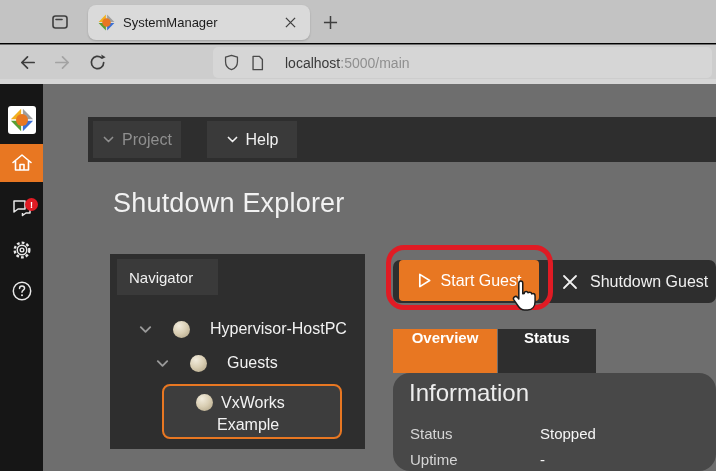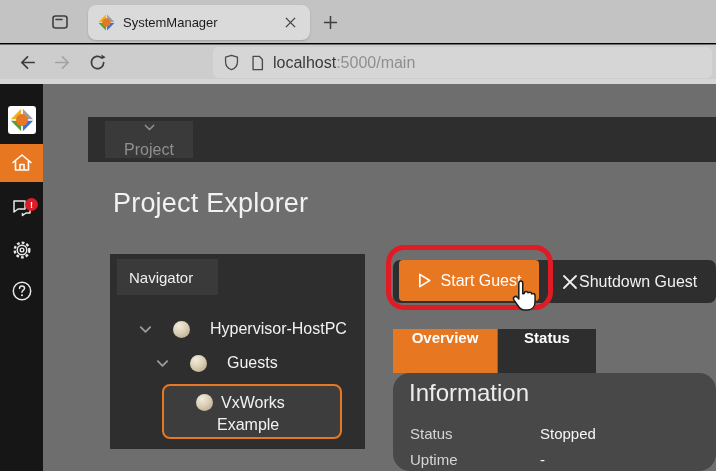--- a/index.html
+++ b/index.html
@@ -15,21 +15,21 @@
   .fxview-btn { left:47px; top:9px; width:26px; height:26px; border-radius:4px; display:flex; align-items:center; justify-content:center; }
   .browser-tab { left:88px; top:5px; width:222px; height:35px; background:#dadada; border-radius:8px; display:flex; align-items:center; padding:0 10px; box-shadow:0 1px 2px rgba(0,0,0,.18); }
   .tab-title { font-size:13px; color:#1c1c1c; margin-left:8px; flex:1; white-space:nowrap; overflow:hidden; }
   .tab-close { width:20px; height:20px; display:flex; align-items:center; justify-content:center; border-radius:3px; }
   .newtab-btn { left:317px; top:9px; width:26px; height:26px; display:flex; align-items:center; justify-content:center; border-radius:4px; }
 
   .toolbar { left:0; top:45px; width:716px; height:34px; background:#cdcdcd; }
   .toolbar-strip { left:0; top:79px; width:716px; height:5px; background:#d6d6d6; }
   .nav-btn { top:49px; width:26px; height:26px; display:flex; align-items:center; justify-content:center; border-radius:4px; }
   .url-field { left:213px; top:47px; width:499px; height:31px; background:#d6d6d6; border-radius:5px; display:flex; align-items:center; padding:0 10px; }
-  .url-text { font-size:16px; margin-left:8px; white-space:nowrap; }
+  .url-text { font-size:14px; margin-left:20px; white-space:nowrap; }
   .url-host { color:#3a3a3a; }
   .url-path { color:#8f8f8f; }
 
   
   .sidebar { left:0; top:84px; width:43px; height:387px; background:#161616; }
   .sidebar-logo { left:8px; top:22px; width:28px; height:28px; background:#fff; border-radius:3px; display:flex; align-items:center; justify-content:center; }
   .side-item { left:0; width:43px; height:38px; display:flex; align-items:center; justify-content:center; }
   .side-item.active { background:#e87722; }
   .notif-badge { left:25px; top:114px; width:13px; height:13px; border-radius:50%; background:#e01b24; color:#fff; font-size:9px; font-weight:bold; display:flex; align-items:center; justify-content:center; }
 
@@ -43,21 +43,21 @@
 
   .navigator { left:110px; top:254px; width:255px; height:195px; background:#2e2e2e; }
   .nav-header { left:7px; top:5px; width:101px; height:36px; background:#3a3a3a; display:flex; align-items:center; padding-left:12px; font-size:15px; color:#f0f0f0; }
   .tree-row { height:24px; display:flex; align-items:center; gap:20px; color:#f2f2f2; font-size:16px; }
   .sphere { width:17px; height:17px; border-radius:50%; flex:none;
     background:radial-gradient(circle at 35% 28%, #f2ecdd 0%, #d9ceb3 48%, #ac9f81 100%); }
   .tree-selected { left:52px; top:130px; width:180px; height:55px; background:#3d3d3d; border:2px solid #e87722; border-radius:8px; }
 
   .action-bar { left:393px; top:260px; width:323px; height:43px; background:#2e2e2e;border-radius:7px; }
   .start-btn { left:6px; top:0; width:140px; height:41px; background:#e87722; border:none; border-radius:4px; display:flex; align-items:center; justify-content:center; gap:9px; color:#fff; font-size:16px; }
-  .shutdown-btn { left:158px; top:0; width:165px; height:43px; background:transparent; border:none; display:flex; align-items:center; gap:1px; color:#f0f0f0; font-size:16px; }
+  .shutdown-btn { left:158px; top:0; width:165px; height:43px; background:transparent; border:none; display:flex; align-items:center; gap:12px; color:#f0f0f0; font-size:16px; }
 
   .annotation { left:386px; top:245px; width:167px; height:65px; border:5px solid #e01b24; border-radius:18px; z-index:40; pointer-events:none; }
 
   .vm-tab { top:329px; height:44px; display:flex; justify-content:center; font-size:15px; font-weight:bold; color:#fff; }
   .vm-tab.active { left:393px; width:104px; background:#e87722; }
   .vm-tab.inactive { left:498px; width:98px; background:#2e2e2e; }
 
   .tab-panel { left:393px; top:373px; width:323px; height:98px; background:#484848;border-radius:17px; }
   .info-heading { left:16px; top:6px; font-size:24px; color:#ededed; font-weight:400; }
   .info-label { left:17px; font-size:15px; color:#d6d6d6; }
@@ -175,31 +175,39 @@
         <svg width="22" height="22" viewBox="0 0 24 24">
             <circle cx="12" cy="12" r="9.5" fill="none" stroke="#e8e8e8" stroke-width="1.6"></circle>
             <path d="M9.3 9.2 C9.3 7.6 10.5 6.6 12 6.6 C13.6 6.6 14.8 7.6 14.8 9.1 C14.8 11 12 11.2 12 13.4" fill="none" stroke="#e8e8e8" stroke-width="1.6" stroke-linecap="round"></path>
             <circle cx="12" cy="16.6" r="1.1" fill="#e8e8e8"></circle>
           </svg>
       </span>
     </div>
   </div>
 
   <div class="abs menubar">
-    <button class="abs menu-btn" style="left:17px; width:88px;flex-direction:column;">
+    <button class="abs menu-btn" style="left:5px; width:88px;">
       <span style="display:flex;">
           <svg width="13" height="13" viewBox="0 0 16 16">
             <path d="M3 5.5 L8 10.5 L13 5.5" fill="none" stroke="#8f8f8f" stroke-width="2" stroke-linecap="round" stroke-linejoin="round"></path>
           </svg>
         </span>
       <span class="lbl-dim">Project</span>
     </button>
-  </div>
-
-  <h1 class="abs page-title">Project Explorer</h1>
+    <button class="abs menu-btn" style="left:119px; width:90px;">
+      <span style="display:flex;">
+          <svg width="13" height="13" viewBox="0 0 16 16">
+            <path d="M3 5.5 L8 10.5 L13 5.5" fill="none" stroke="#f0f0f0" stroke-width="2" stroke-linecap="round" stroke-linejoin="round"></path>
+          </svg>
+        </span>
+      <span class="lbl">Help</span>
+    </button>
+  </div>
+
+  <h1 class="abs page-title">Shutdown Explorer</h1>
 
   <div class="abs navigator">
     <div class="abs nav-header">Navigator</div>
 
     <div class="abs tree-row" style="left:28px; top:63px;">
       <span style="display:flex;">
           <svg width="15" height="15" viewBox="0 0 16 16">
             <path d="M3 5.5 L8 10.5 L13 5.5" fill="none" stroke="#9a9a9a" stroke-width="2" stroke-linecap="round" stroke-linejoin="round"></path>
           </svg>
         </span>

